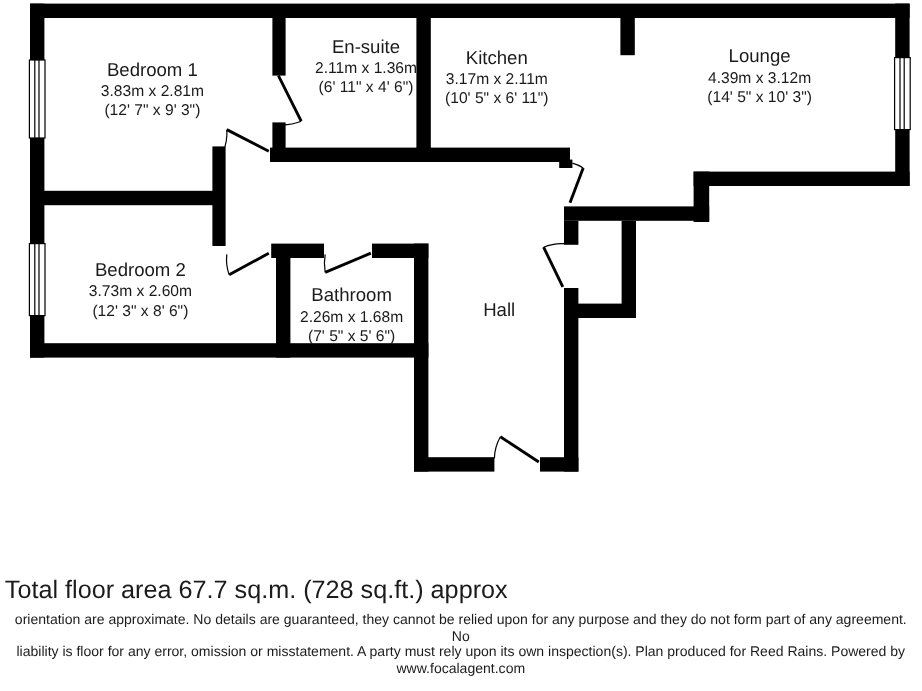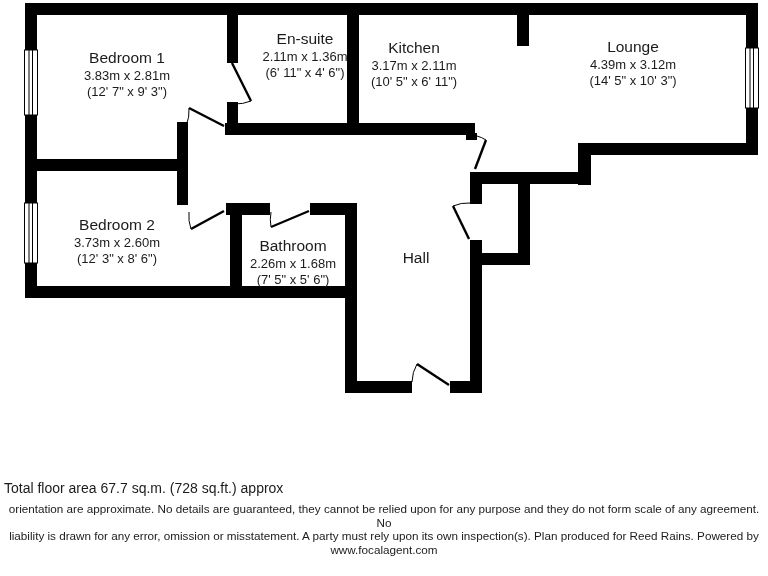--- a/index.html
+++ b/index.html
@@ -9,21 +9,21 @@
   }
   #plan-wrap{position:absolute;top:0;left:0;width:768px;height:470px;}
   svg text{font-family:"Liberation Sans", sans-serif;fill:#1b1b1b;}
   .room-name{font-size:15.5px;text-anchor:middle;}
   .room-dim{font-size:13px;text-anchor:middle;}
   .leaf{stroke:#000;stroke-width:2.4;fill:none;}
   .swing{stroke:#000;stroke-width:1;fill:none;}
   .win-outer{fill:#ffffff;stroke:#000;stroke-width:1;}
   .win-inner{fill:#ffffff;stroke:#000;stroke-width:1;}
   #footer{position:absolute;left:0;top:480px;width:768px;}
-  #total-area{font-size:14px;padding-left:4px;margin-bottom:6px;white-space:nowrap;}
+  #total-area{font-size:21px;padding-left:4px;margin-bottom:6px;white-space:nowrap;}
   #disclaimer{font-size:11.7px;line-height:13.6px;text-align:center;padding:0 4px;}
 </style>
 </head>
 <body>
 
 <div id="plan-wrap">
 <svg width="768" height="470" viewBox="0 0 768 470" xmlns="http://www.w3.org/2000/svg">
 
   <g fill="#000000">
     <rect x="25" y="3" width="733" height="12"></rect>
@@ -137,17 +137,17 @@
     <g>
       <text class="room-name" x="416" y="263">Hall</text>
     </g>
   </g>
 </svg>
 </div>
 
 <div id="footer">
   <div id="total-area">Total floor area 67.7 sq.m. (728 sq.ft.) approx</div>
   <div id="disclaimer">
-    <div>orientation are approximate. No details are guaranteed, they cannot be relied upon for any purpose and they do not form scale of any agreement. No</div>
-    <div>liability is drawn for any error, omission or misstatement. A party must rely upon its own inspection(s). Plan produced for Reed Rains. Powered by</div>
+    <div>orientation are approximate. No details are guaranteed, they cannot be relied upon for any purpose and they do not form part of any agreement. No</div>
+    <div>liability is floor for any error, omission or misstatement. A party must rely upon its own inspection(s). Plan produced for Reed Rains. Powered by</div>
     <div>www.focalagent.com</div>
   </div>
 </div>
 
 </body></html>

